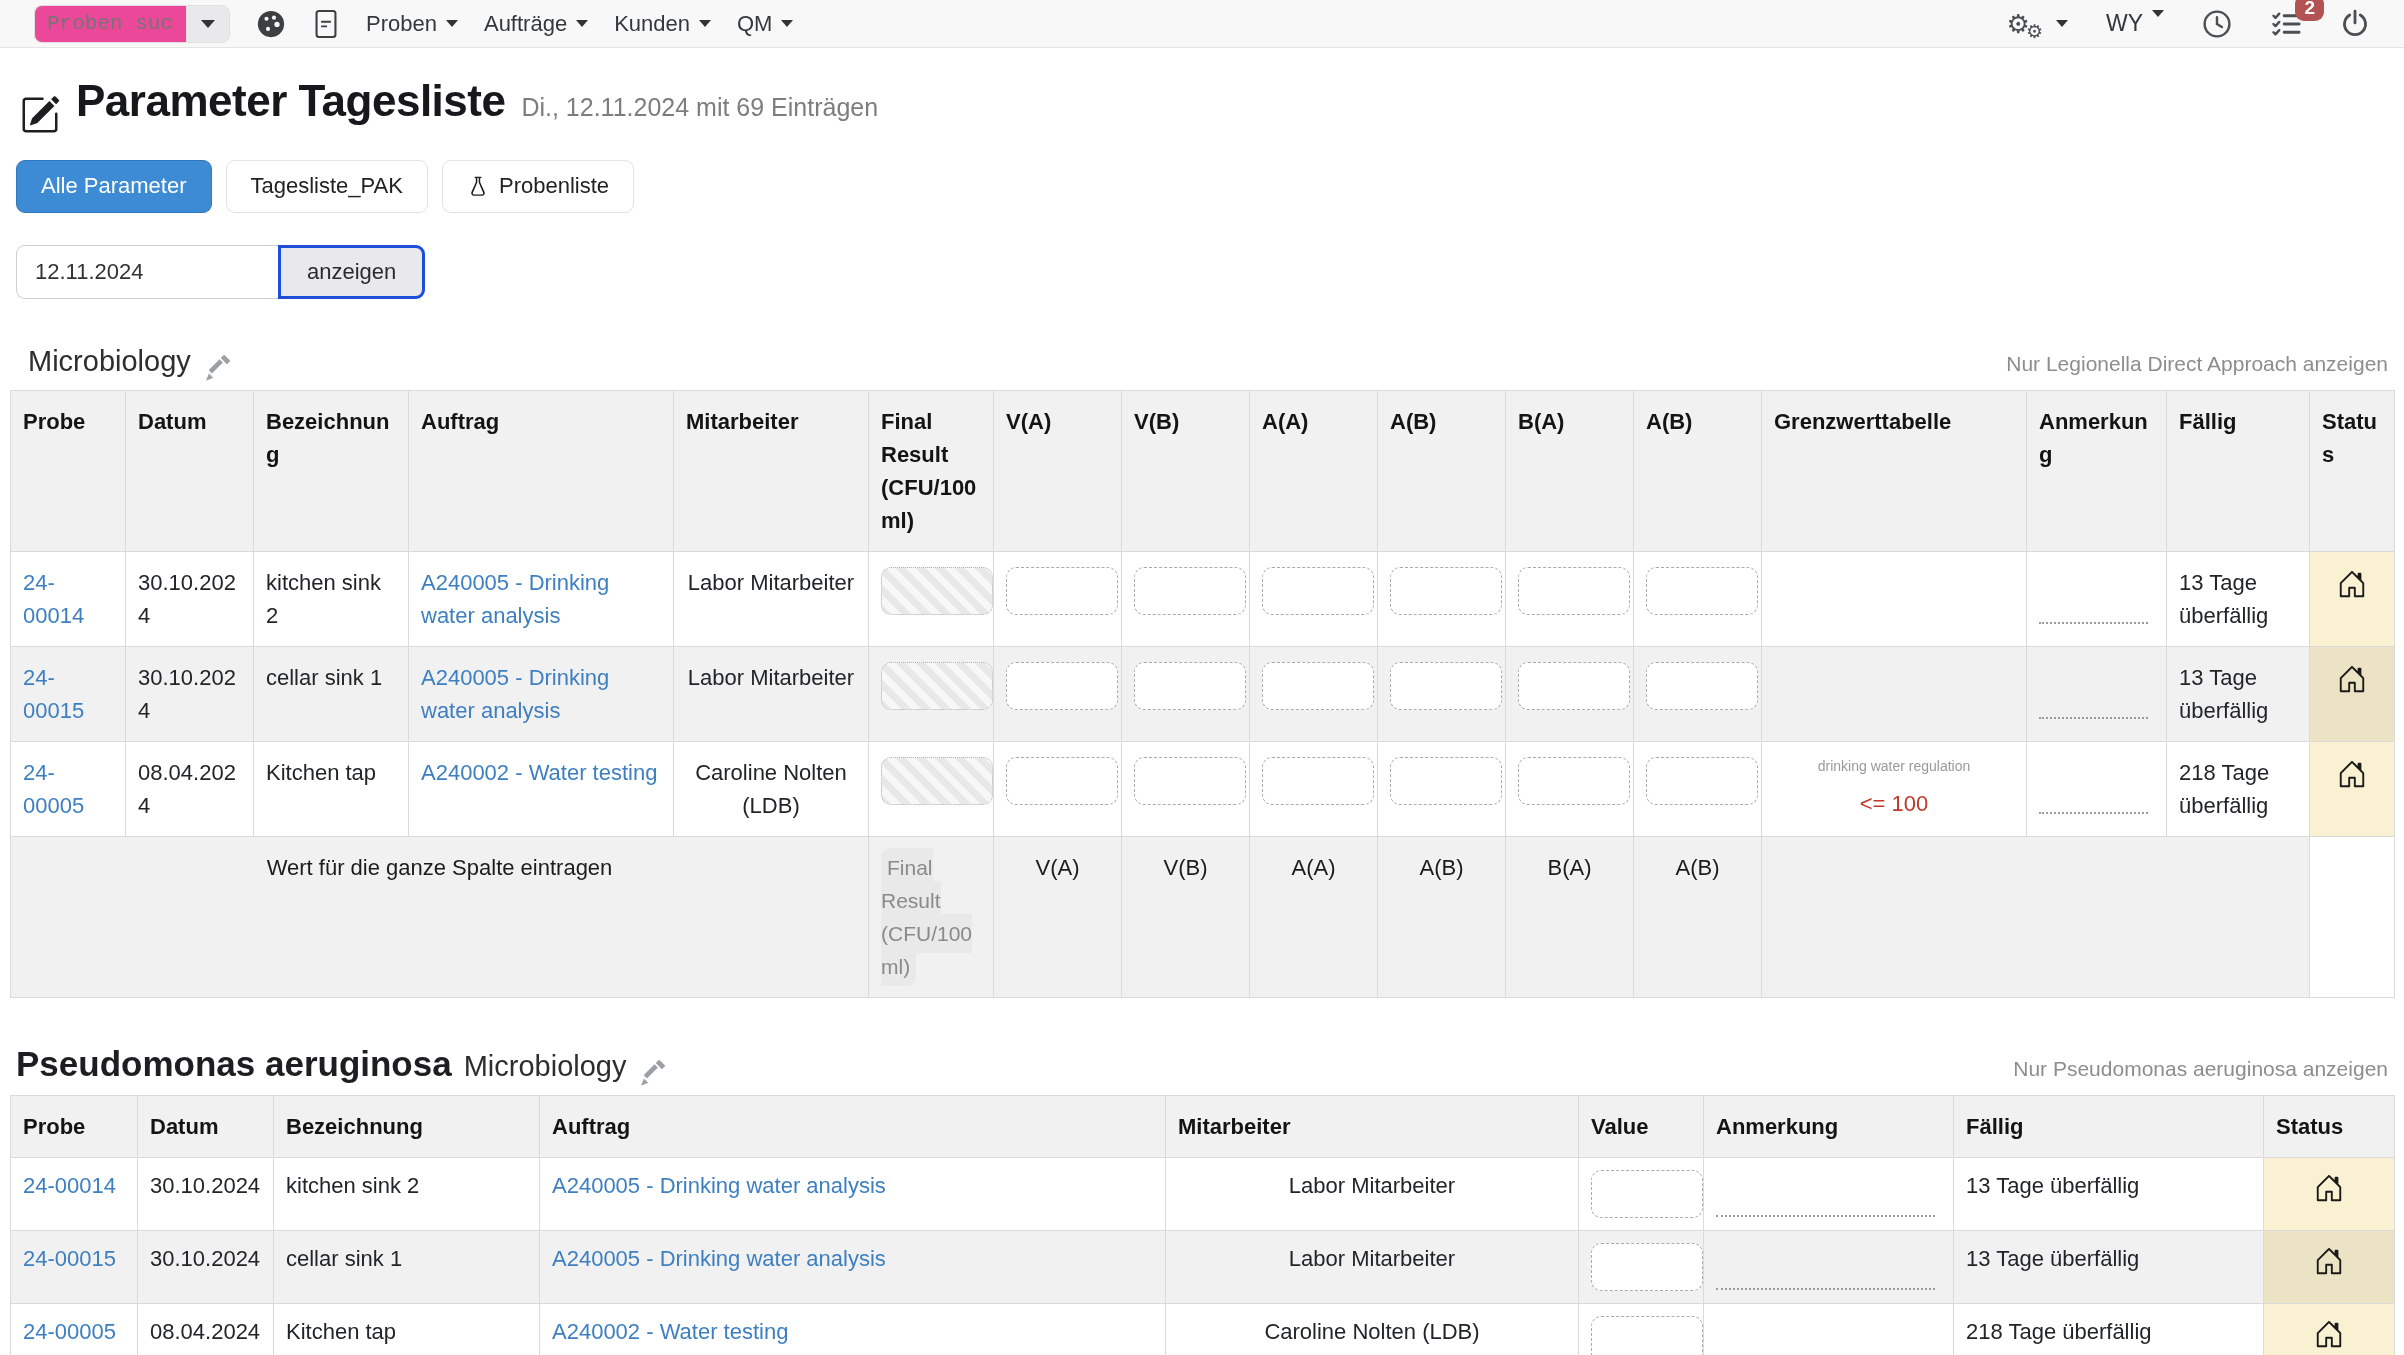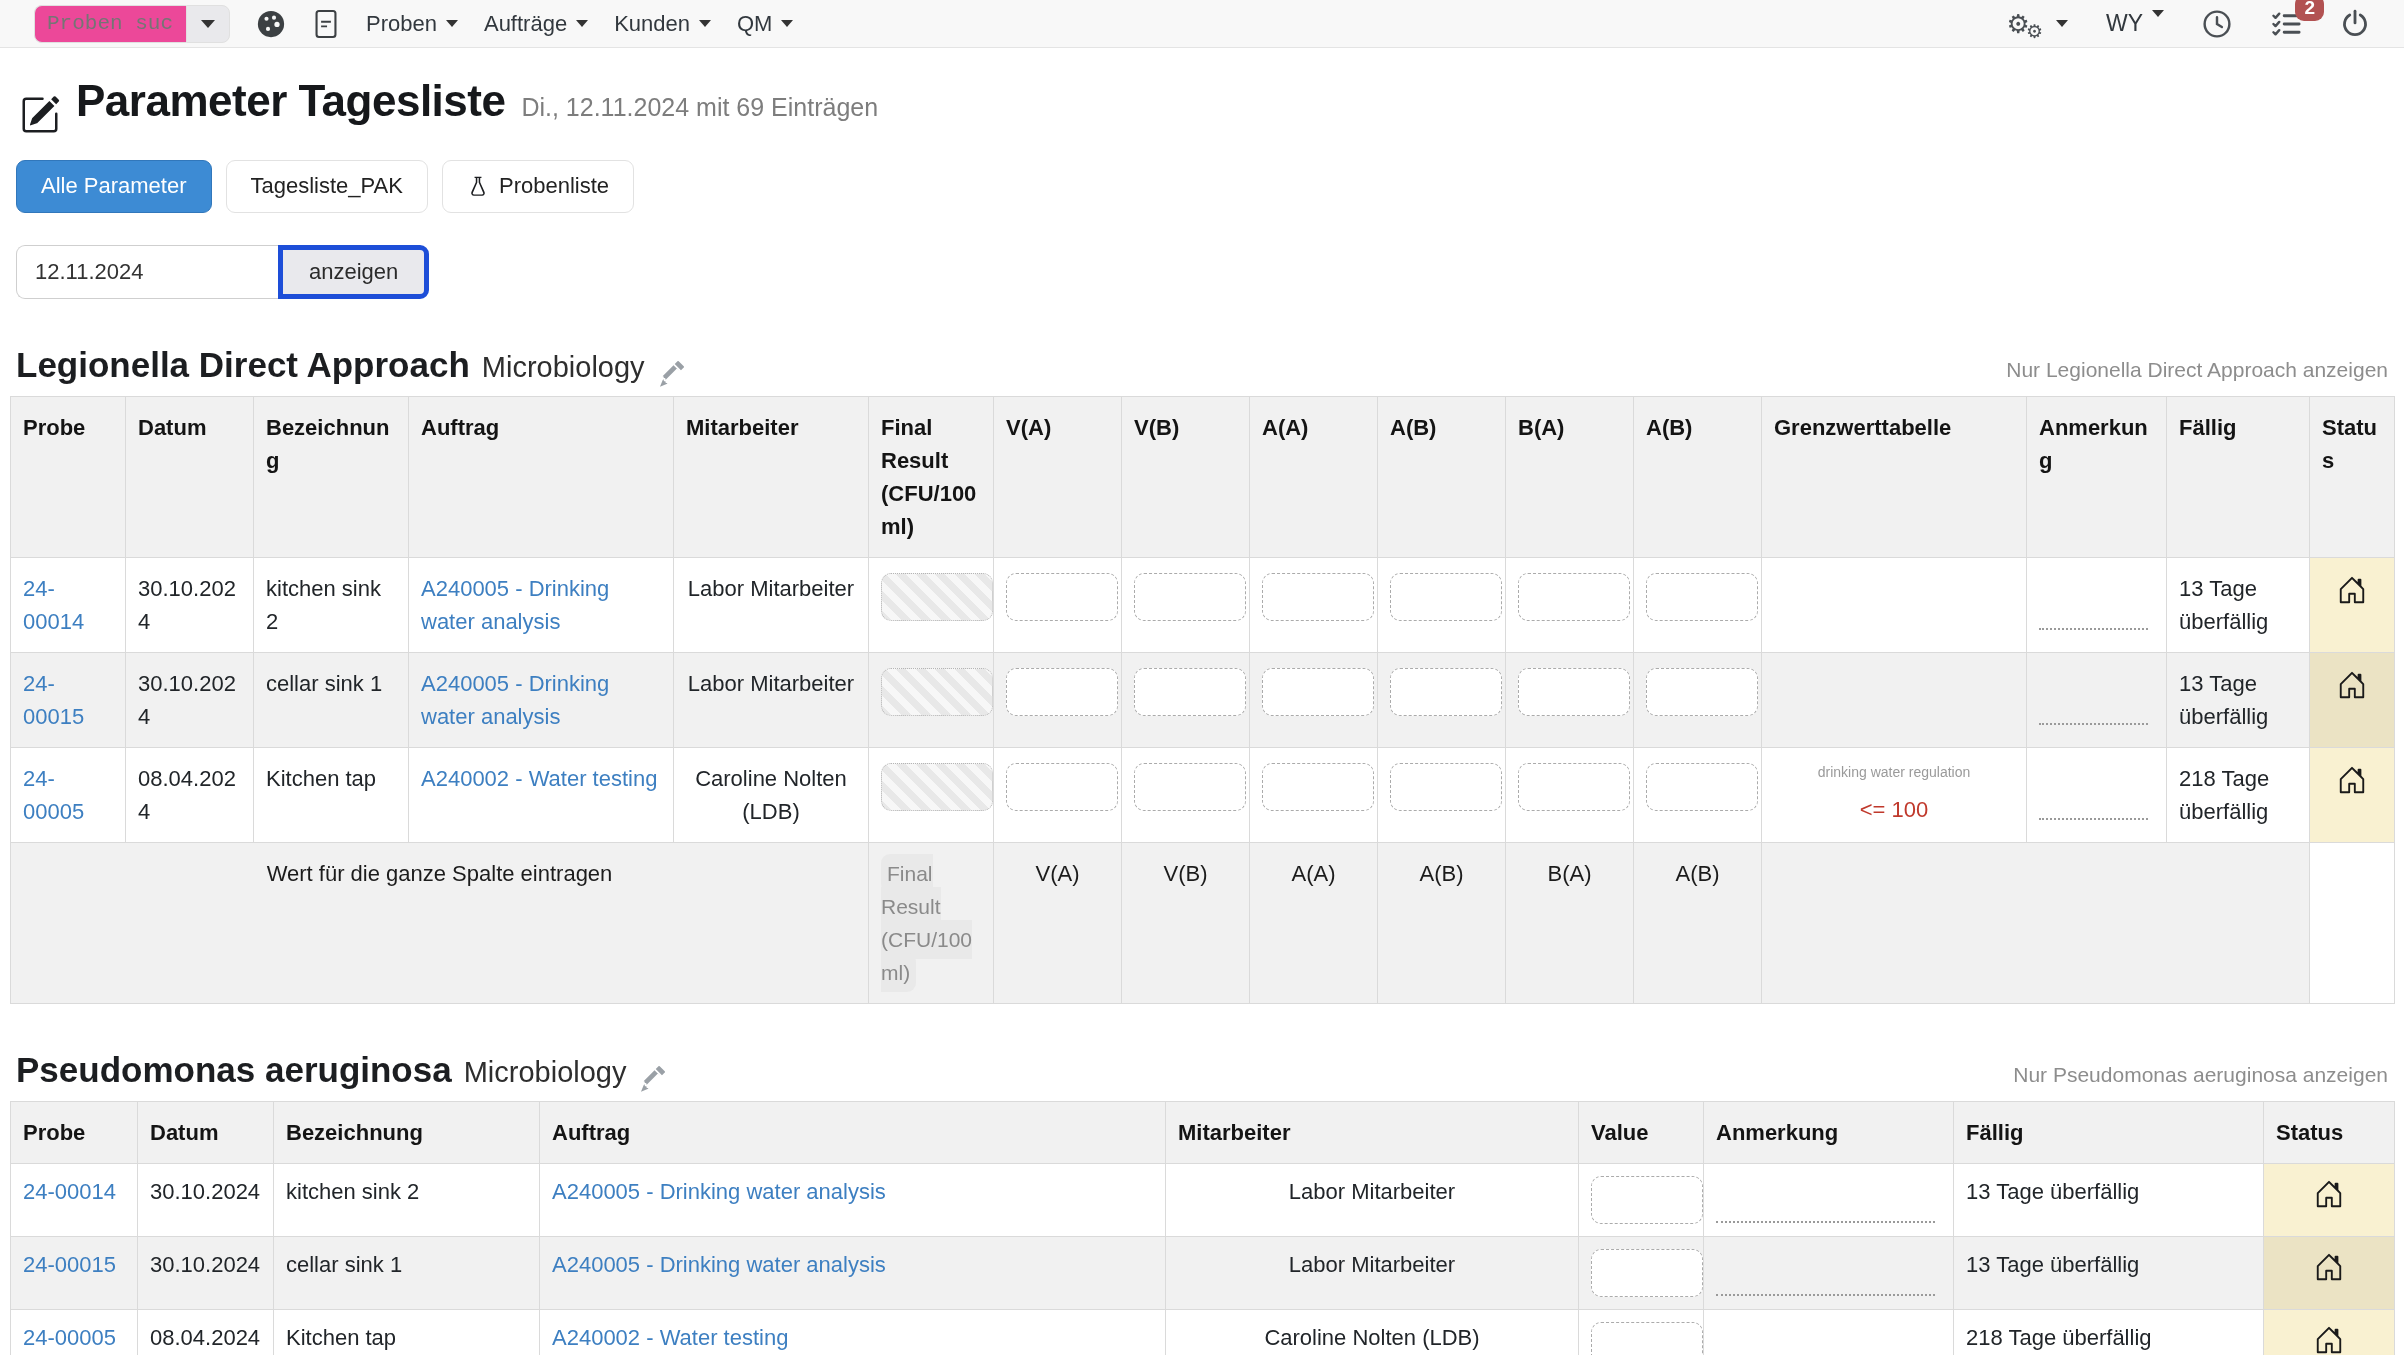--- a/index.html
+++ b/index.html
@@ -35,21 +35,21 @@
   h1 { font-size:44px; font-weight:bold; color:#16181b; letter-spacing:-0.5px; }
   .subtitle { font-size:25px; color:#7d7d7d; }
   .filter-btns { display:flex; gap:14px; margin-top:28px; padding-left:2px; }
   .btn { font-size:22px; border-radius:9px; padding:12px 24px; cursor:pointer; display:flex; align-items:center; gap:10px;
          font-family:"Liberation Sans",sans-serif; }
   .btn-primary { background:#3d8bd4; border:1px solid #3177bb; color:#fff; }
   .btn-light { background:#fff; border:1px solid #e2e2e2; color:#222; }
   .date-group { display:flex; margin-top:32px; padding-left:2px; }
   .date-group input { width:262px; height:54px; border:1px solid #cfcfcf; border-right:none; border-radius:9px 0 0 9px;
         padding:0 18px; font-size:22px; color:#333; outline:none; font-family:"Liberation Sans",sans-serif; }
-  .date-group button { height:54px; padding:0 26px; background:#e9e9ed; border:5px solid #1d4ed8;
+  .date-group button { height:54px; padding:0 26px; background:#e9e9ed; border:3px solid #1d4ed8;
         border-radius:0 9px 9px 0; font-size:22px; color:#2b2b2b; cursor:pointer; font-family:"Liberation Sans",sans-serif; }
 
   
   .section-head { display:flex; align-items:baseline; margin-top:46px; padding:0 2px 10px 2px; }
   .section-head h2 { font-size:35px; font-weight:bold; color:#1c1e21; }
   .section-head .cat { font-size:29px; font-weight:500; color:#2e2e2e; margin-left:12px; }
   .section-head .pencil { margin-left:12px; position:relative; top:2px; cursor:pointer; }
   .section-head .spacer { flex:1; }
   .only-link { font-size:21px; color:#8d8d8d; cursor:pointer; text-decoration:none; }
 
@@ -184,21 +184,20 @@
       <span>Probenliste</span>
     </button>
   </div>
 
   <div class="date-group">
     <input value="12.11.2024" style="">
     <button>anzeigen</button>
   </div>
 
   <div class="section-head">
-    <h2>Legionella Direct Approach</h2>
     <span class="cat">Microbiology</span>
     <span class="pencil">
       <svg class="ic" width="27" height="27" viewBox="0 0 16 16" fill="#9aa0a6">
         <path d="M12.854.146a.5.5 0 0 0-.707 0L10.5 1.793 14.207 5.5l1.647-1.646a.5.5 0 0 0 0-.708l-3-3zm.646 6.061L9.793 2.5 3.293 9H3.5a.5.5 0 0 1 .5.5v.5h.5a.5.5 0 0 1 .5.5v.5h.293l6.5-6.5zm-7.468 7.468A.5.5 0 0 1 6 13.5V13h-.5a.5.5 0 0 1-.5-.5V12h-.5a.5.5 0 0 1-.5-.5V11h-.293l-.31.31-1.643 3.944 3.944-1.643.31-.31z"></path>
       </svg>
     </span>
     <span class="spacer"></span>
     <a class="only-link">Nur Legionella Direct Approach anzeigen</a>
   </div>
 

